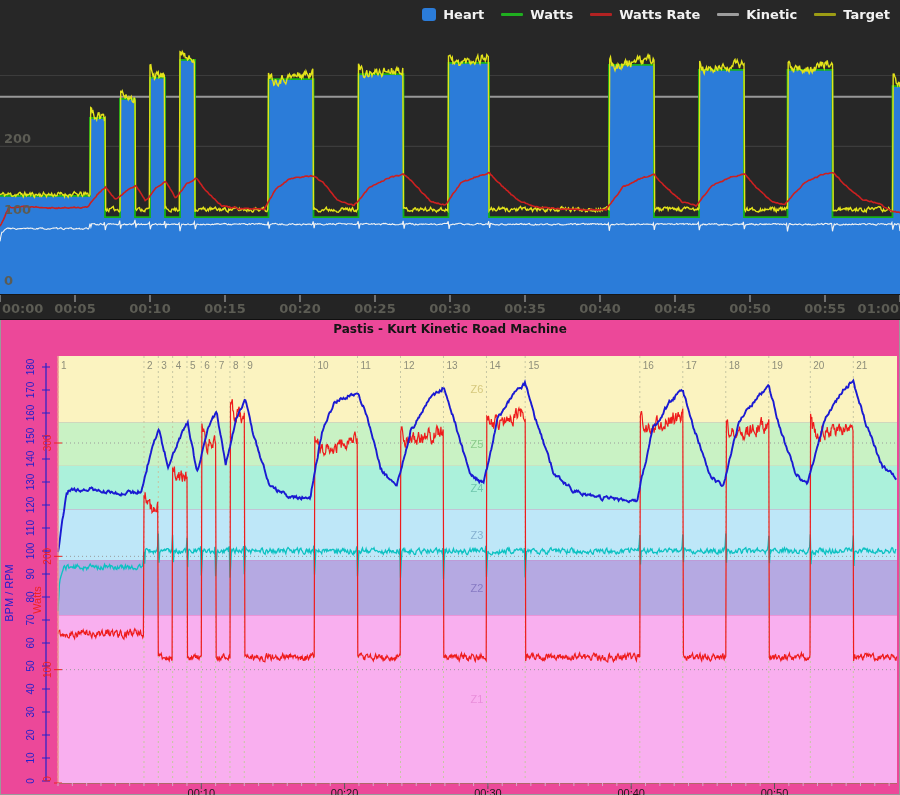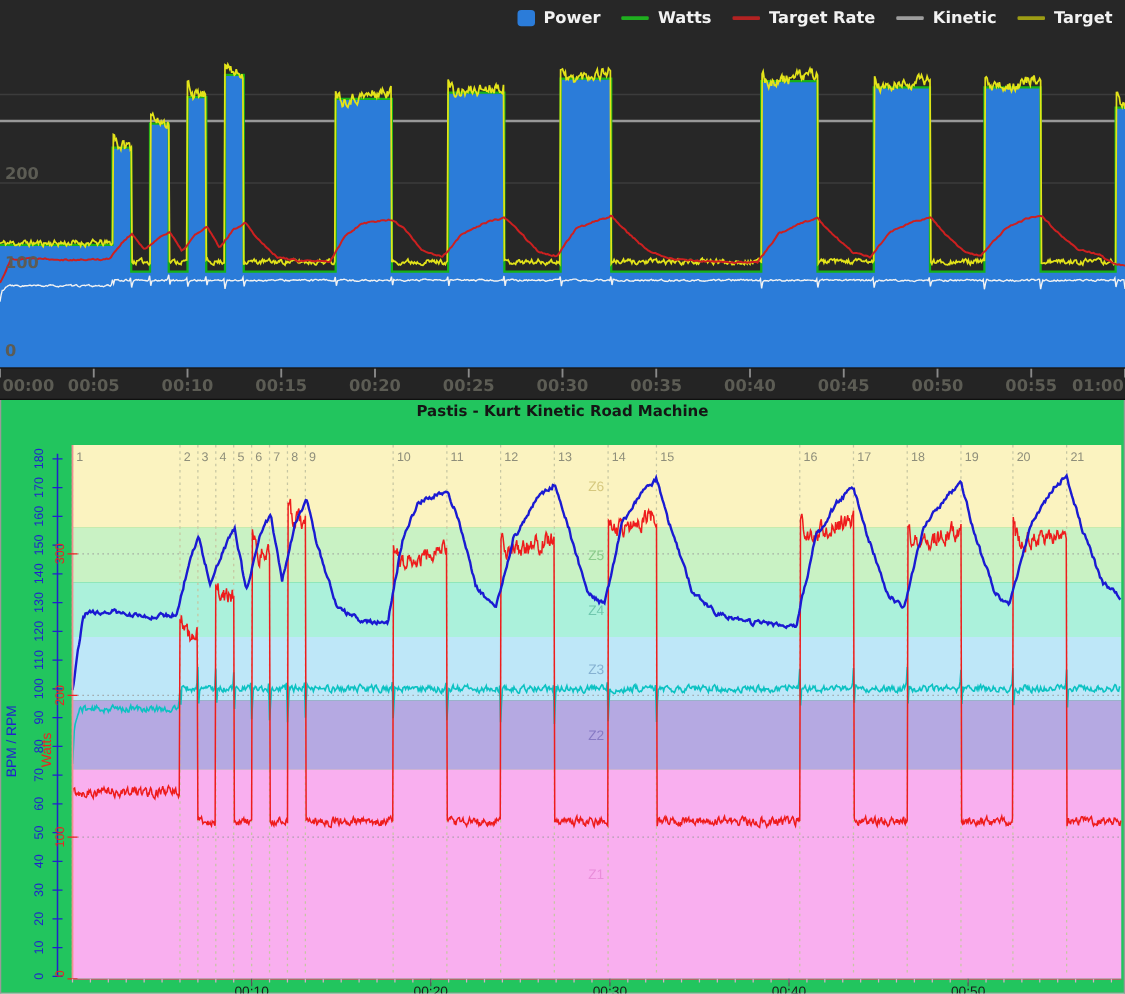--- a/index.html
+++ b/index.html
@@ -5,21 +5,21 @@
   html,body{margin:0;padding:0;background:#ffffff;}
   .stage{position:relative;width:900px;height:795px;overflow:hidden;
          font-family:"Liberation Sans",sans-serif;background:#fff;}
   .top-chart{position:relative;width:900px;height:320px;background:#242424;}
   .top-chart svg{display:block;}
   .legend{position:absolute;top:7px;right:10px;display:flex;gap:17px;align-items:center;
           font-family:"DejaVu Sans",sans-serif;font-weight:bold;font-size:13px;color:#f2f2f2;}
   .legend .item{display:flex;align-items:center;gap:7px;cursor:default;}
   .legend .box{width:14px;height:13px;border-radius:3px;}
   .legend .line{width:22px;height:3px;border-radius:1px;}
-  .bottom-chart{position:relative;width:900px;height:475px;background:#22c55e;
+  .bottom-chart{position:relative;width:900px;height:475px;background:#ec4899;
                 box-sizing:border-box;border:1px solid #9a9a9a;border-top:none;}
   .chart-title{position:absolute;top:2px;left:0;width:100%;text-align:center;
                font-family:"DejaVu Sans",sans-serif;font-weight:bold;font-size:12px;color:#151515;}
   .bot-svg{position:absolute;top:18px;left:0;}
 </style>
 </head>
 <body>
 
 <div class="stage">
 
@@ -73,29 +73,29 @@
         <text x="750" y="313" fill="#5c5c54" text-anchor="middle" font-size="13px" font-weight="bold" font-family="DejaVu Sans, sans-serif">00:50</text>
         <line x1="825" y1="295" x2="825" y2="302" stroke="#8a8a8a" stroke-width="1.5"></line>
         <text x="825" y="313" fill="#5c5c54" text-anchor="middle" font-size="13px" font-weight="bold" font-family="DejaVu Sans, sans-serif">00:55</text>
         <line x1="900" y1="295" x2="900" y2="302" stroke="#8a8a8a" stroke-width="1.5"></line>
         <text x="899" y="313" fill="#5c5c54" text-anchor="end" font-size="13px" font-weight="bold" font-family="DejaVu Sans, sans-serif">01:00</text>
         <line x1="0" y1="319.5" x2="900" y2="319.5" stroke="#0f0f0f" stroke-width="1"></line>
       </svg>
     <div class="legend">
         <div class="item">
           <span class="box" style="background: rgb(43, 124, 217);"></span>
-          <span>Power</span>
+          <span>Heart</span>
         </div>
         <div class="item">
           <span class="line" style="background: rgb(31, 174, 31);"></span>
           <span>Watts</span>
         </div>
         <div class="item">
           <span class="line" style="background: rgb(178, 34, 34);"></span>
-          <span>Target Rate</span>
+          <span>Watts Rate</span>
         </div>
         <div class="item">
           <span class="line" style="background: rgb(157, 157, 157);"></span>
           <span>Kinetic</span>
         </div>
         <div class="item">
           <span class="line" style="background: rgb(156, 156, 20);"></span>
           <span>Target</span>
         </div>
       </div>

